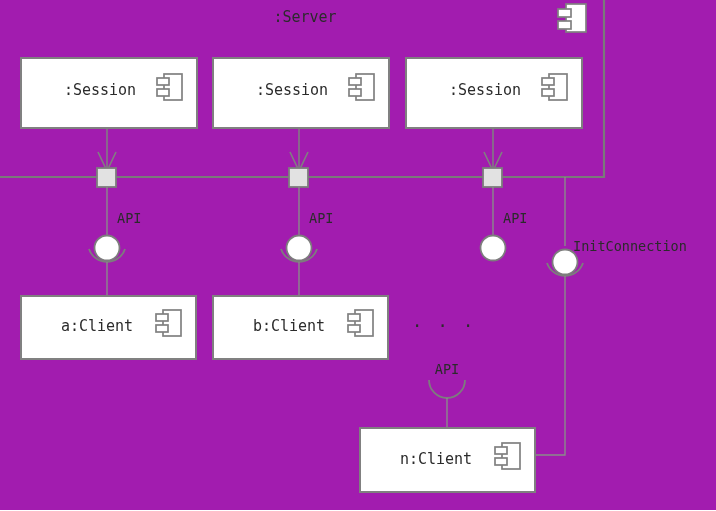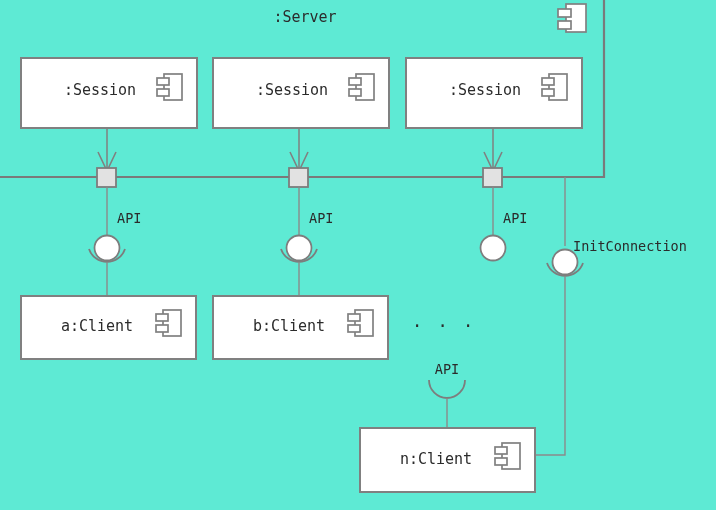--- a/index.html
+++ b/index.html
@@ -4,21 +4,21 @@
 <style>
   html, body {
     margin: 0;
     padding: 0;
     background: #ffffff;
   }
   #diagram-root {
     position: relative;
     width: 716px;
     height: 510px;
-    background: #5eead4;
+    background: #a21caf;
     overflow: hidden;
     font-family: "DejaVu Sans Mono", "Liberation Mono", monospace;
   }
   svg.uml-canvas {
     display: block;
     width: 716px;
     height: 511px;
   }
   .frame-line {
     fill: none;

